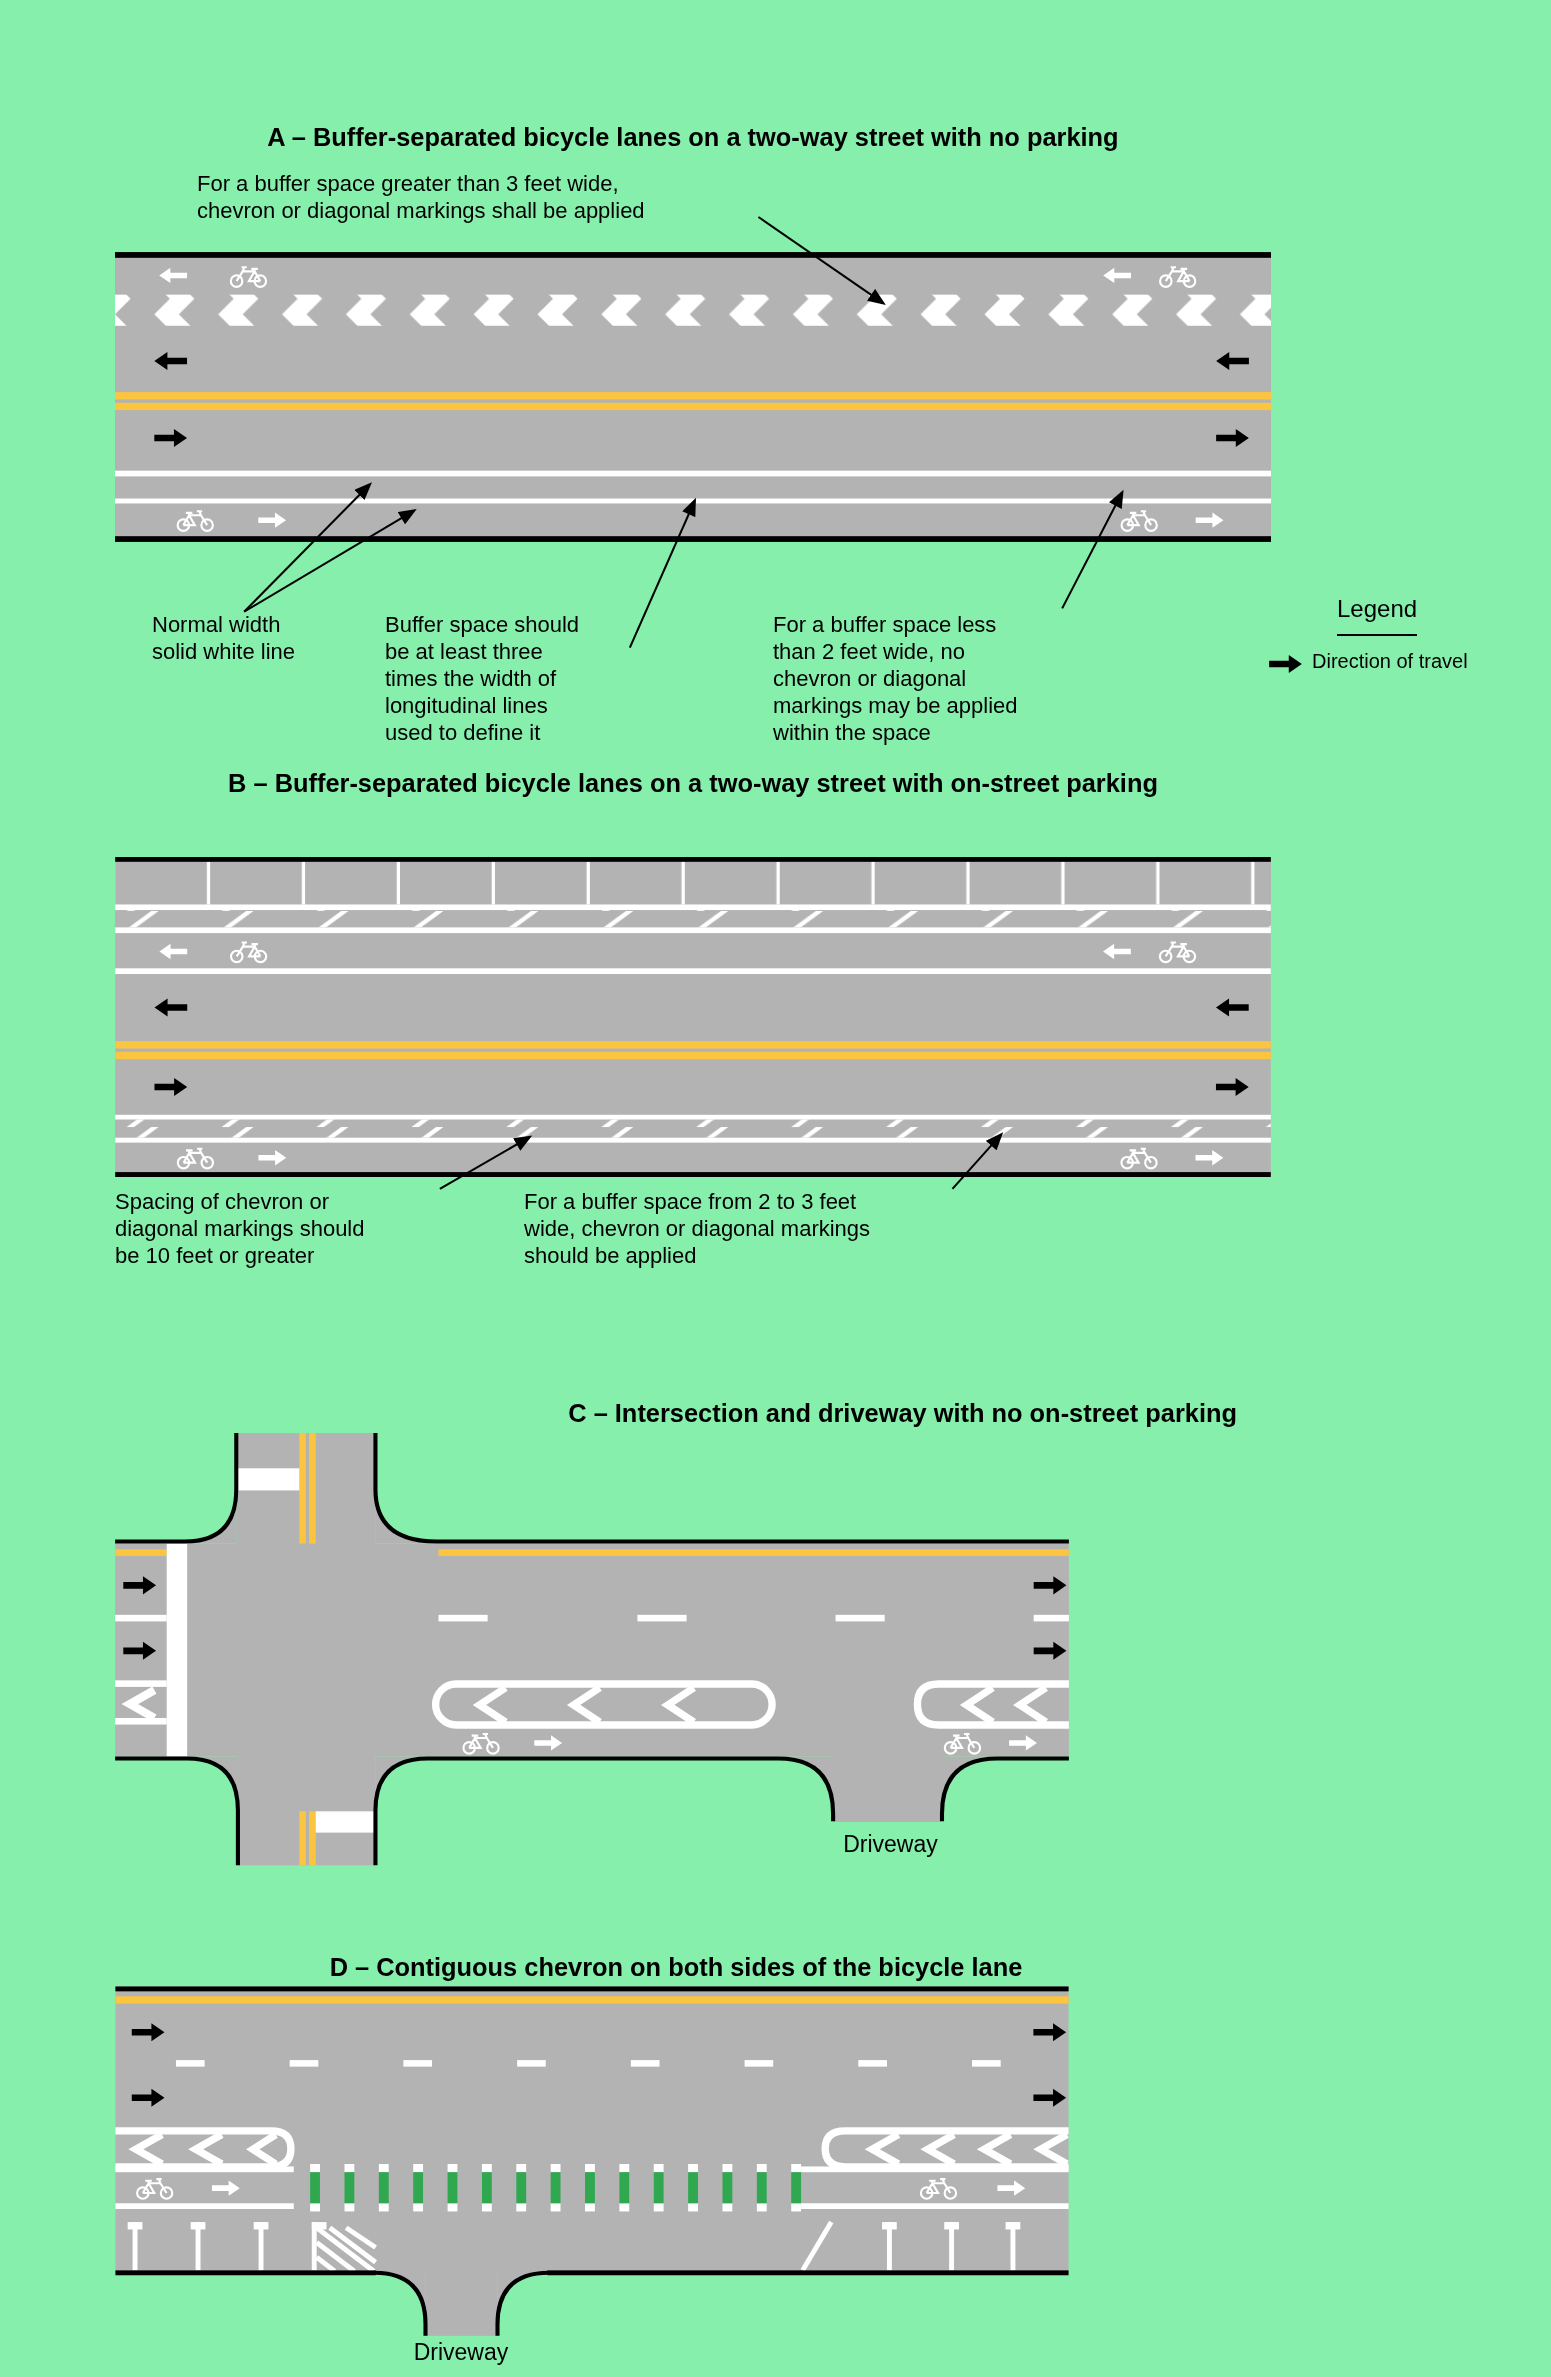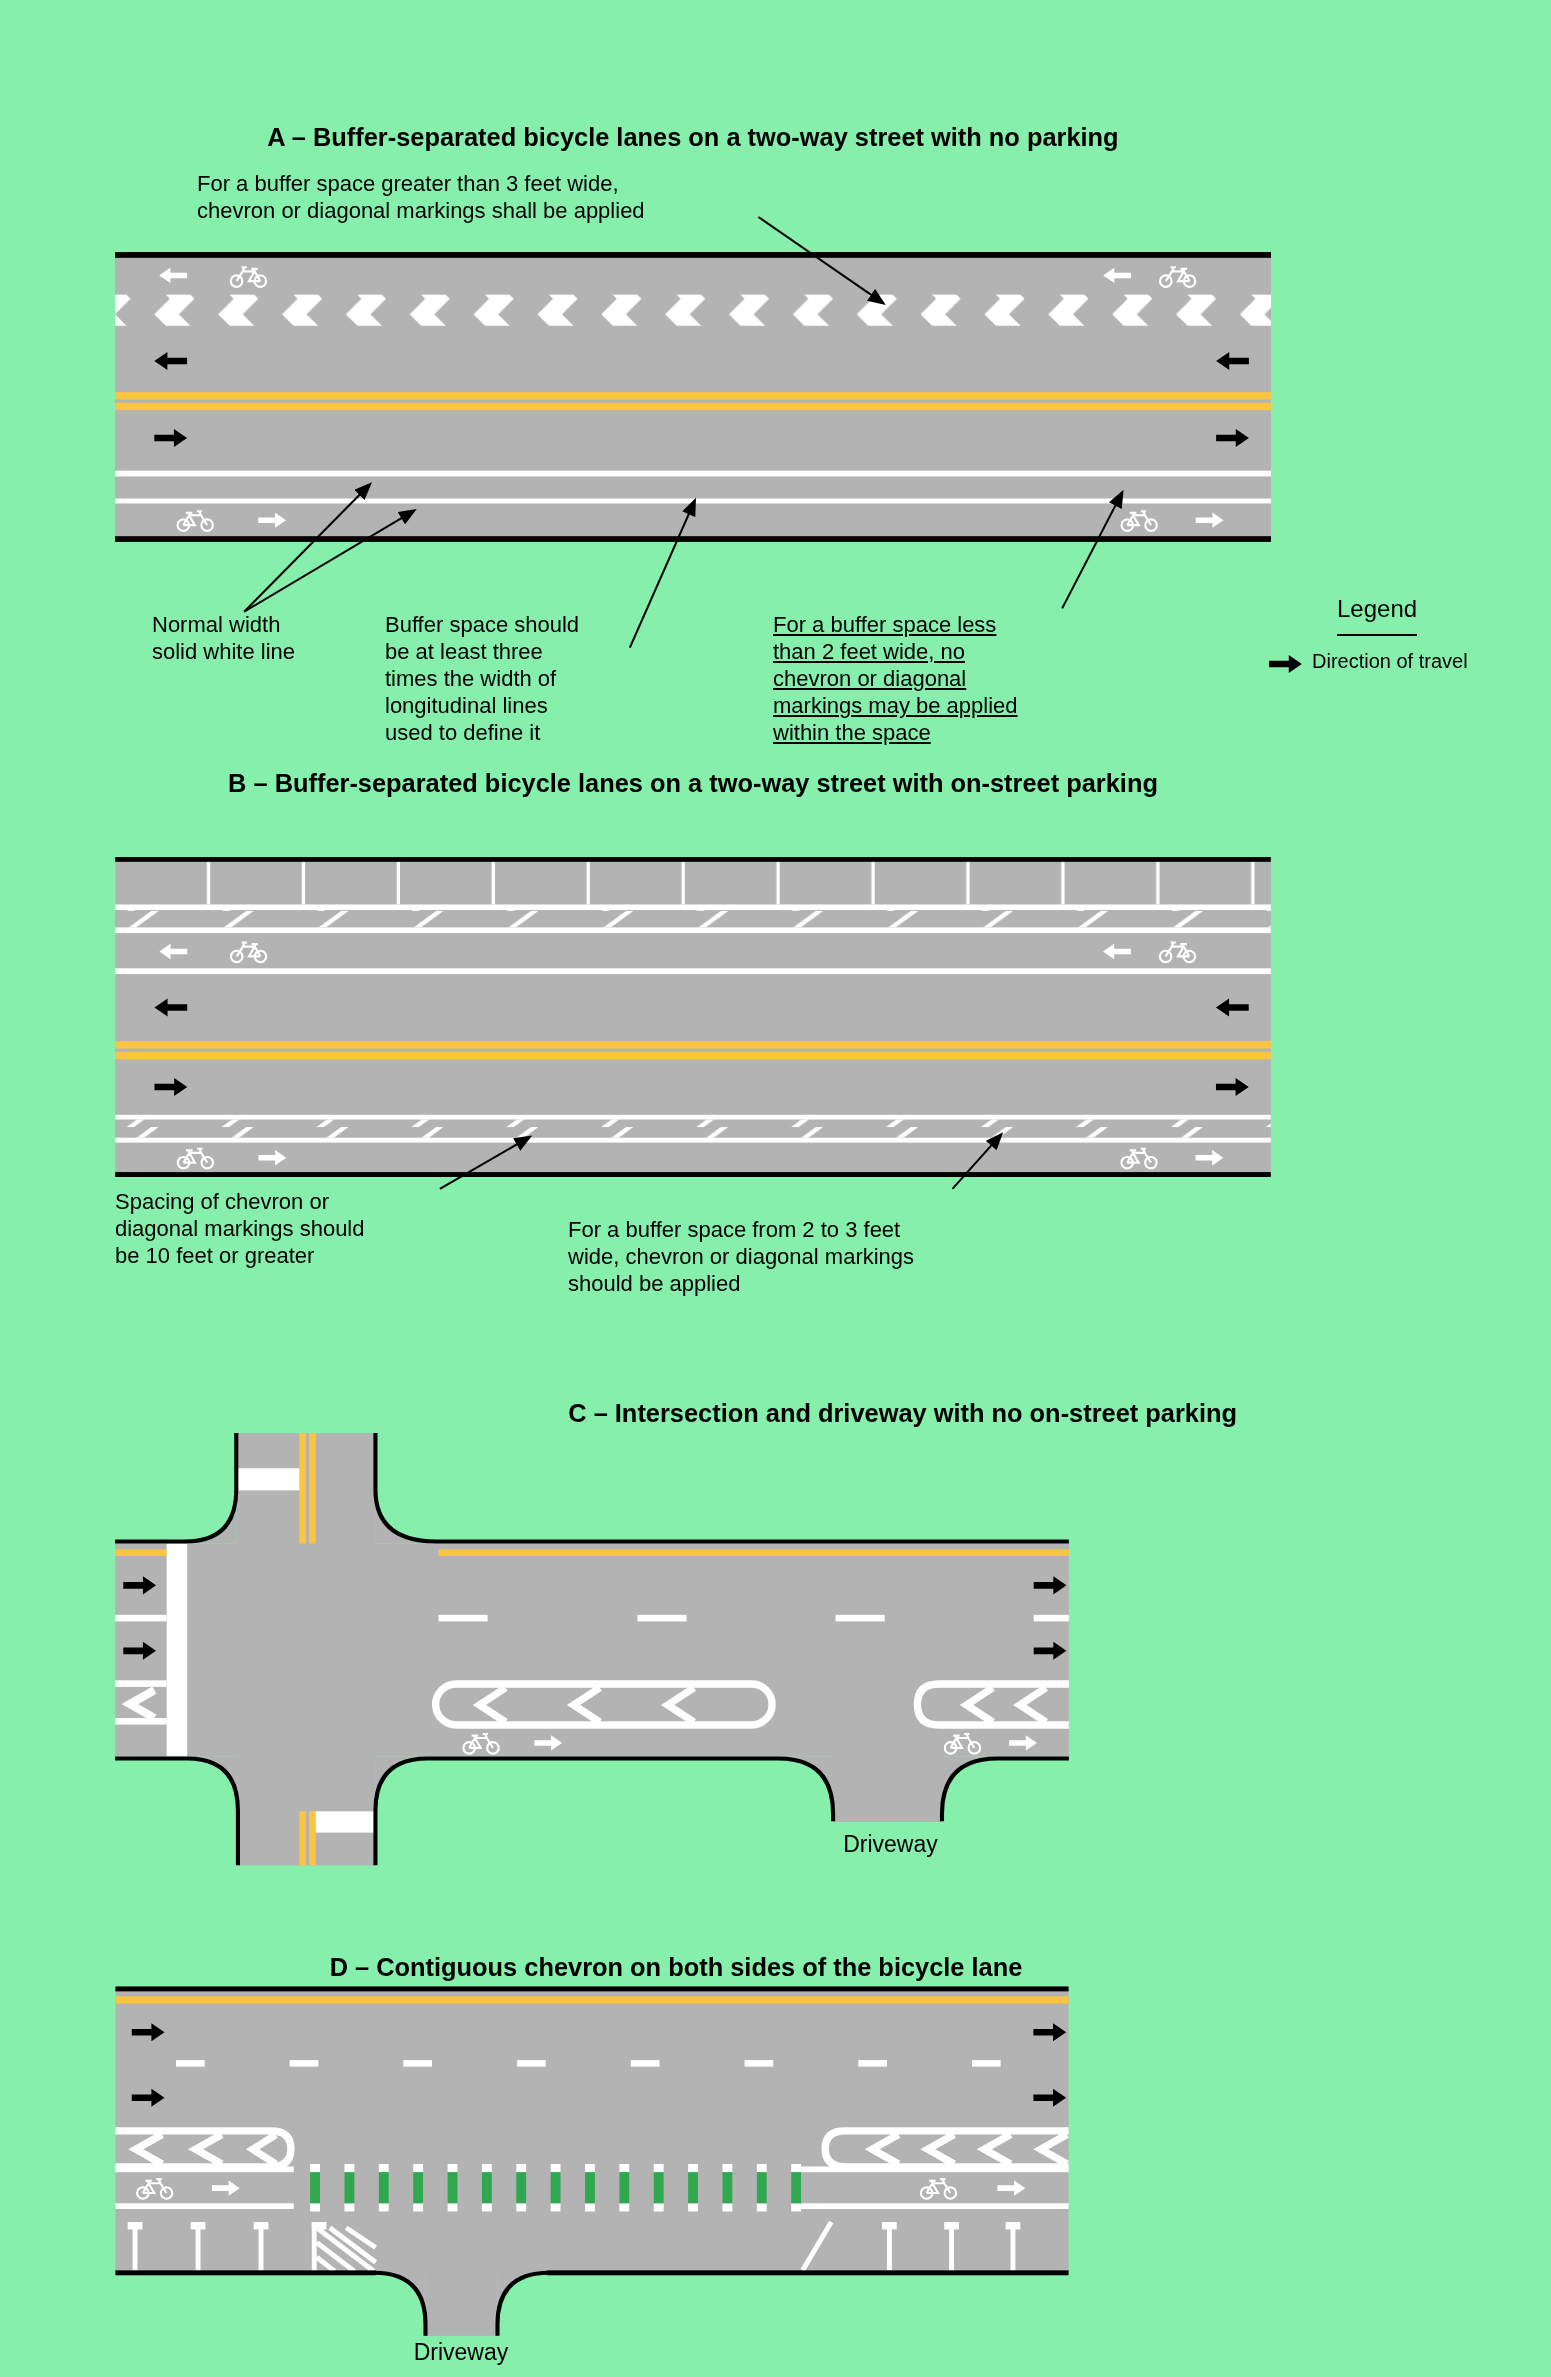--- a/index.html
+++ b/index.html
@@ -94,21 +94,21 @@
     </g>
   </svg>
 
   <div class="abs note" style="left:152px;top:611px;">Normal width
 solid white line</div>
   <div class="abs note" style="left:385px;top:611px;">Buffer space should
 be at least three
 times the width of
 longitudinal lines
 used to define it</div>
-  <div class="abs note" style="left:773px;top:611px;text-decoration:underline;">For a buffer space less
+  <div class="abs note" style="left:773px;top:611px;">For a buffer space less
 than 2 feet wide, no
 chevron or diagonal
 markings may be applied
 within the space</div>
 
   <div class="abs" style="left:1337px;top:595px;">
     <span class="legend-title">Legend</span>
   </div>
   <svg class="abs" style="left:1269px;top:655px" width="33" height="18" viewBox="0 0 40 22" color="#000">
     <use href="#arrowR" width="40" height="22"></use>
@@ -159,21 +159,21 @@
       <use href="#bike" x="75" y="352" width="46" height="30"></use>
       <use href="#arrowR" x="175" y="358" width="34" height="19"></use>
       <use href="#bike" x="1228" y="352" width="46" height="30"></use>
       <use href="#arrowR" x="1320" y="358" width="34" height="19"></use>
     </g>
   </svg>
 
   <div class="abs note" style="left:115px;top:1188px;">Spacing of chevron or
 diagonal markings should
 be 10 feet or greater</div>
-  <div class="abs note" style="left:524px;top:1216px;margin-left:44px;">For a buffer space from 2 to 3 feet
+  <div class="abs note" style="left:524px;top:1188px;">For a buffer space from 2 to 3 feet
 wide, chevron or diagonal markings
 should be applied</div>
 
   <div class="abs fig-title" style="left:115px;top:1399px;width:1122px;text-align:right;">C – Intersection and driveway with no on-street parking</div>
 
   <svg class="abs" style="left:115px;top:1429px" width="954" height="438" viewBox="0 0 1165 535">
 
     <g fill="#b3b3b3">
       <rect x="0" y="140" width="1165" height="260"></rect>
       <rect x="148" y="5" width="170" height="140"></rect>

